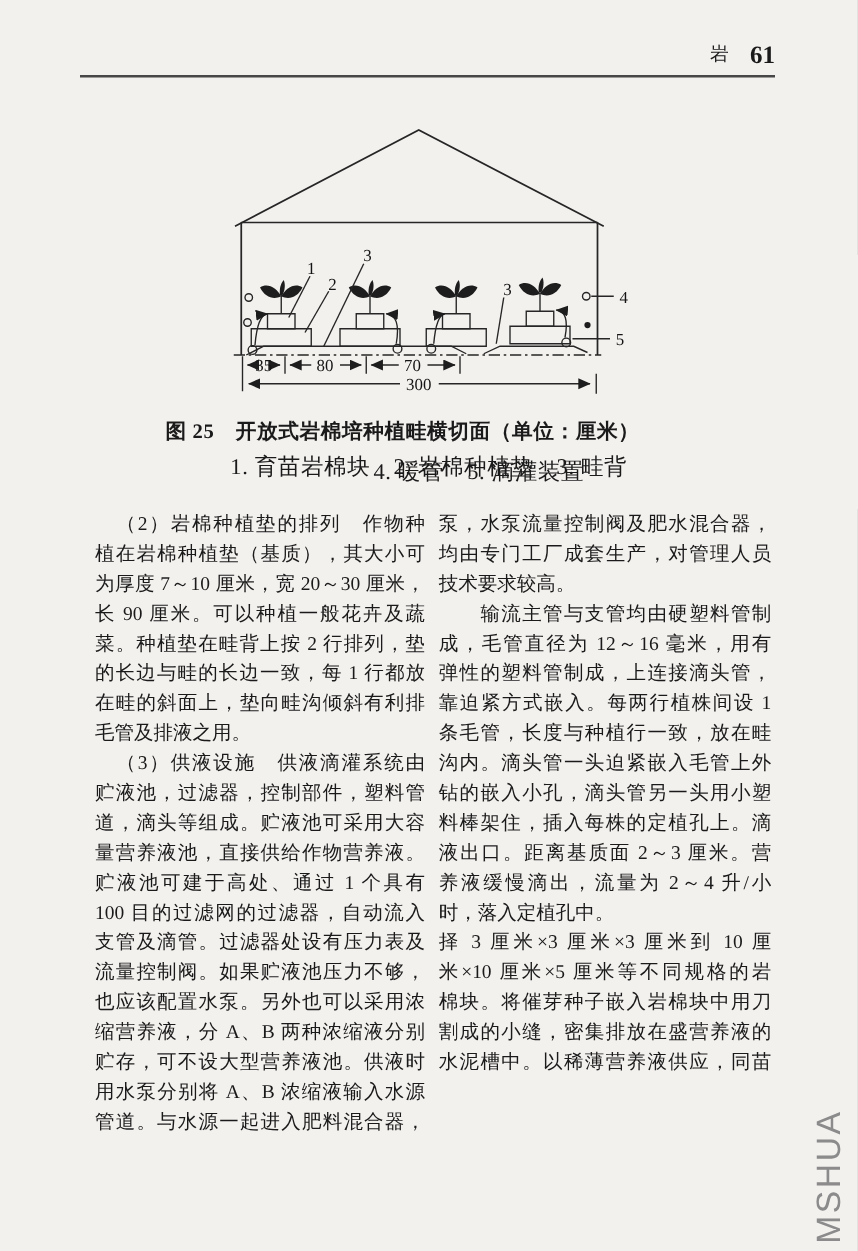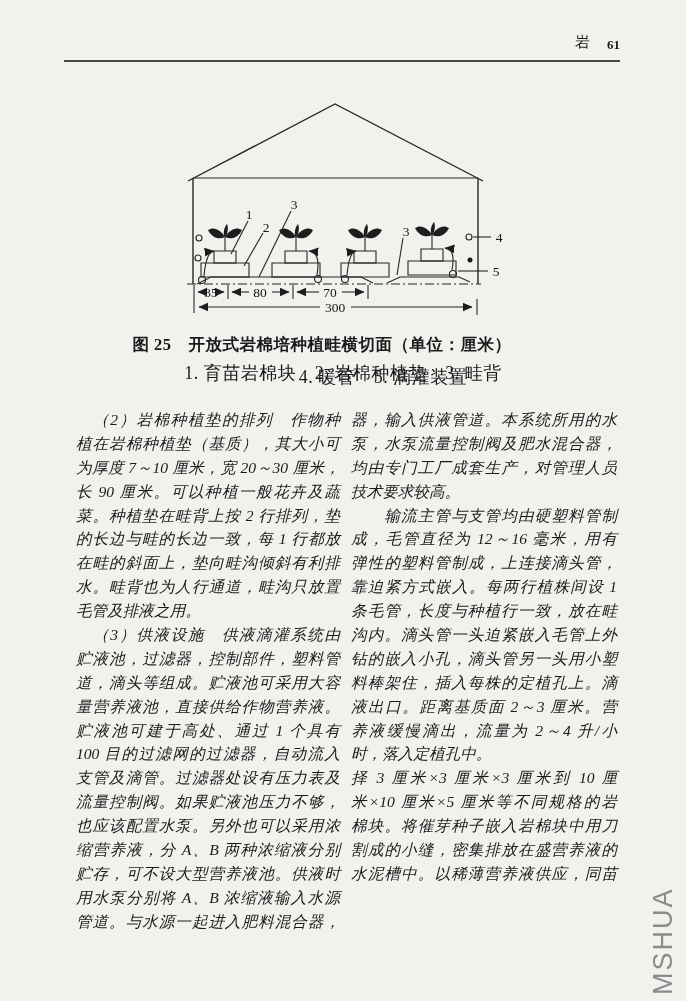--- a/index.html
+++ b/index.html
@@ -4,37 +4,37 @@
 <style>
   html,body{margin:0;padding:0;background:#d8d6d2;}
   .page{
     position:relative;width:686px;height:1001px;margin:0 auto;
     background:#f3f1ee;overflow:hidden;
     font-family:"Liberation Serif","DejaVu Serif",serif;color:#1a1a1a;
   }
   
   .header{position:absolute;top:33px;left:0;width:620px;text-align:right;}
   .header .hw{font-size:15px;letter-spacing:1px;margin-right:16px;vertical-align:2px;}
-  .header .hn{font-size:13px;font-weight:bold;}
+  .header .hn{font-size:20px;font-weight:bold;}
   .rule{position:absolute;top:60px;left:64px;width:556px;height:2px;background:#474747;}
   
   .fig{position:absolute;top:0;left:0;}
   .fig *{vector-effect:non-scaling-stroke;}
   .ln{stroke:#262626;stroke-width:1.4;fill:none;}
   .thin{stroke:#262626;stroke-width:1.1;fill:none;}
   .blk{fill:#1d1d1d;stroke:none;}
   .figtext{font-family:"Liberation Serif","DejaVu Serif",serif;font-size:13.5px;fill:#141414;}
   
   .caption{position:absolute;top:334px;left:0;width:644px;text-align:center;
     font-size:16.5px;font-weight:600;letter-spacing:.5px;}
   .legend{position:absolute;left:0;width:686px;text-align:center;font-size:18px;letter-spacing:.5px;}
   .legend.l1{top:361px;}
   .legend.l2{top:365px;padding-left:40px;}
   
-  .col{position:absolute;top:408px;font-size:15.6px;font-style:italic;}
+  .col{position:absolute;top:408px;font-size:15.6px;}
   .col.left{left:76px;width:264px;}
   .col.right{left:351px;width:266px;}
   .line{height:23.9px;line-height:23.9px;text-align:justify;text-align-last:justify;}
   
   .watermark{
     position:absolute;left:648px;top:995px;transform:rotate(-90deg);transform-origin:0 0;
     font-family:"Liberation Sans","DejaVu Sans",sans-serif;
     font-size:27px;color:#8b8b8b;letter-spacing:2px;white-space:nowrap;
   }
 </style>
@@ -149,38 +149,36 @@
   <div class="legend l2">4. 暖管　5. 滴灌装置</div>
 
   <div class="col left">
       <div class="line">　（2）岩棉种植垫的排列　作物种</div>
       <div class="line">植在岩棉种植垫（基质），其大小可</div>
       <div class="line">为厚度 7～10 厘米，宽 20～30 厘米，</div>
       <div class="line">长 90 厘米。可以种植一般花卉及蔬</div>
       <div class="line">菜。种植垫在畦背上按 2 行排列，垫</div>
       <div class="line">的长边与畦的长边一致，每 1 行都放</div>
       <div class="line">在畦的斜面上，垫向畦沟倾斜有利排</div>
-      <div class="line">水。畦背也为人行通道，畦沟只放置</div>
       <div class="line" style="text-align-last: left;">毛管及排液之用。</div>
       <div class="line">　（3）供液设施　供液滴灌系统由</div>
       <div class="line">贮液池，过滤器，控制部件，塑料管</div>
       <div class="line">道，滴头等组成。贮液池可采用大容</div>
       <div class="line">量营养液池，直接供给作物营养液。</div>
       <div class="line">贮液池可建于高处、通过 1 个具有</div>
       <div class="line">100 目的过滤网的过滤器，自动流入</div>
       <div class="line">支管及滴管。过滤器处设有压力表及</div>
       <div class="line">流量控制阀。如果贮液池压力不够，</div>
       <div class="line">也应该配置水泵。另外也可以采用浓</div>
       <div class="line">缩营养液，分 A、B 两种浓缩液分别</div>
       <div class="line">贮存，可不设大型营养液池。供液时</div>
       <div class="line">用水泵分别将 A、B 浓缩液输入水源</div>
       <div class="line">管道。与水源一起进入肥料混合器，</div>
     </div>
   <div class="col right">
-      <div class="line">器，输入供液管道。本系统所用的水</div>
       <div class="line">泵，水泵流量控制阀及肥水混合器，</div>
       <div class="line">均由专门工厂成套生产，对管理人员</div>
       <div class="line" style="text-align-last: left;">技术要求较高。</div>
       <div class="line">　　输流主管与支管均由硬塑料管制</div>
       <div class="line">成，毛管直径为 12～16 毫米，用有</div>
       <div class="line">弹性的塑料管制成，上连接滴头管，</div>
       <div class="line">靠迫紧方式嵌入。每两行植株间设 1</div>
       <div class="line">条毛管，长度与种植行一致，放在畦</div>
       <div class="line">沟内。滴头管一头迫紧嵌入毛管上外</div>
       <div class="line">钻的嵌入小孔，滴头管另一头用小塑</div>

